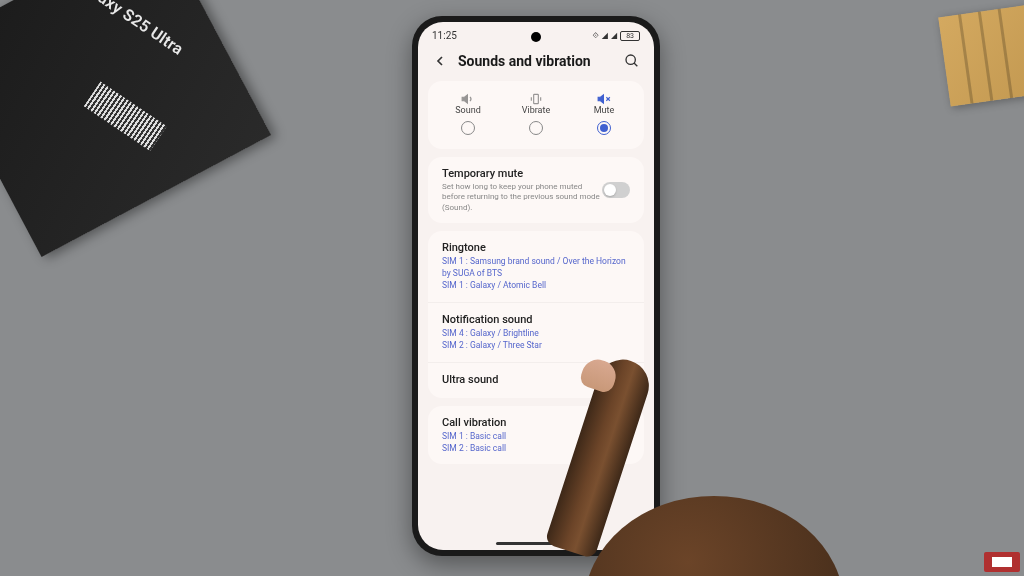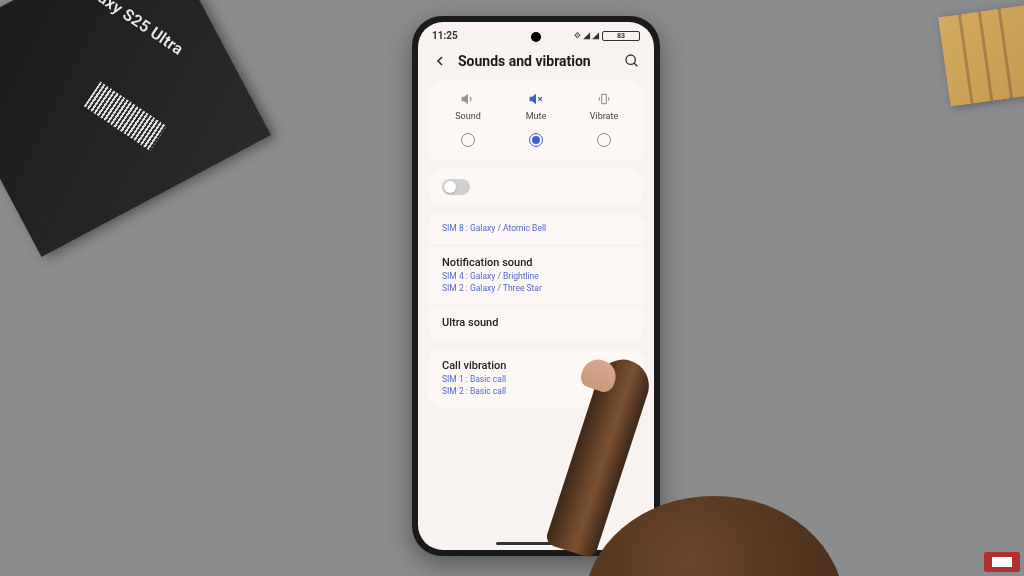--- a/index.html
+++ b/index.html
@@ -13,33 +13,33 @@
     
     .wood { position: absolute; top: 10px; right: -20px; width: 100px; height: 90px; background: linear-gradient(135deg, #d4a960, #c29850); transform: rotate(-8deg); box-shadow: 2px 2px 8px rgba(0,0,0,0.3); }
     .wood-groove { position: absolute; background: rgba(0,0,0,0.2); width: 3px; height: 100%; }
     
     
     .phone { position: absolute; top: 16px; left: 412px; width: 248px; height: 540px; background: #1a1a1a; border-radius: 30px; box-shadow: 0 8px 24px rgba(0,0,0,0.4); padding: 6px; }
     .screen { width: 100%; height: 100%; background: #f8f2f0; border-radius: 25px; overflow: hidden; position: relative; }
     .camera-hole { position: absolute; top: 10px; left: 50%; transform: translateX(-50%); width: 10px; height: 10px; background: #000; border-radius: 50%; z-index: 10; }
     
     
-    .status-bar { display: flex; justify-content: space-between; align-items: center; padding: 8px 14px 4px; font-size: 10px; font-weight: 700; color: #333; }
+    .status-bar { display: flex; justify-content: space-between; align-items: center; padding: 8px 14px 4px; font-size: 10px; font-weight: 400; color: #333; }
     .status-right { display: flex; gap: 3px; align-items: center; font-size: 8px; }
-    .battery { border: 1px solid #333; border-radius: 2px; padding: 0px 14px; font-size: 7px; }
+    .battery { border: 1px solid #333; border-radius: 2px; padding: 0px 5px; font-size: 7px; }
     
     
     .header { display: flex; align-items: flex-start; padding: 8px 14px 12px; gap: 10px; }
     .back-icon { width: 16px; height: 16px; display: flex; align-items: center; justify-content: center; cursor: pointer; }
     .header-title { flex: 1; font-size: 14px; font-weight: 700; color: #1a1a1a; }
     .search-icon { width: 16px; height: 16px; cursor: pointer; }
     
     
     .mode-card { margin: 0 10px 8px; background: #fdf8f6; border-radius: 14px; padding: 10px 6px 14px; display: flex; }
-    .mode-option { flex: 1; display: flex; flex-direction: column; align-items: center; gap: 6px; cursor: pointer; }
+    .mode-option { flex: 1; display: flex; flex-direction: column; align-items: center; cursor: pointer; }
     .mode-icon { width: 14px; height: 14px; opacity: 0.6; }
     .mode-label { font-size: 9px; color: #444; }
     .mode-radio { width: 14px; height: 14px; border: 1.5px solid #888; border-radius: 50%; margin-top: 6px; display: flex; align-items: center; justify-content: center; }
     .mode-radio.selected { border-color: #4060d0; }
     .mode-radio.selected::after { content: ''; width: 8px; height: 8px; background: #4060d0; border-radius: 50%; }
     .mode-option.active .mode-icon { opacity: 1; }
     .mode-icon svg { color: #555; }
     .mode-option.active .mode-icon svg { color: #4060d0; }
     
     
@@ -111,54 +111,60 @@
       <div class="mode-option">
         <div class="mode-icon">
           <svg viewBox="0 0 24 24" width="14" height="14" fill="none" stroke="currentColor" stroke-width="2">
               <polygon points="11 5 6 9 2 9 2 15 6 15 11 19 11 5" fill="currentColor"></polygon>
               <path d="M15.5 8.5a5 5 0 0 1 0 7"></path>
             </svg>
         </div>
         <span class="mode-label">Sound</span>
         <div class="mode-radio"></div>
       </div>
+      <div class="mode-option">
+        <div class="mode-icon">
+          <svg viewBox="0 0 24 24" width="14" height="14" fill="none" stroke="currentColor" stroke-width="2">
+              <rect x="8" y="4" width="8" height="16" rx="1"></rect>
+              <line x1="4" y1="9" x2="4" y2="15"></line>
+              <line x1="20" y1="9" x2="20" y2="15"></line>
+            </svg>
+        </div>
+        <span class="mode-label">Vibrate</span>
+        <div class="mode-radio"></div>
+      </div>
       <div class="mode-option active">
         <div class="mode-icon">
           <svg viewBox="0 0 24 24" width="14" height="14" fill="none" stroke="currentColor" stroke-width="2">
               <polygon points="11 5 6 9 2 9 2 15 6 15 11 19 11 5" fill="currentColor"></polygon>
               <line x1="22" y1="9" x2="16" y2="15"></line>
               <line x1="16" y1="9" x2="22" y2="15"></line>
             </svg>
         </div>
         <span class="mode-label">Mute</span>
         <div class="mode-radio selected"></div>
       </div>
-      <div class="mode-option">
-        <div class="mode-icon">
-          <svg viewBox="0 0 24 24" width="14" height="14" fill="none" stroke="currentColor" stroke-width="2">
-              <rect x="8" y="4" width="8" height="16" rx="1"></rect>
-              <line x1="4" y1="9" x2="4" y2="15"></line>
-              <line x1="20" y1="9" x2="20" y2="15"></line>
-            </svg>
-        </div>
-        <span class="mode-label">Vibrate</span>
-        <div class="mode-radio"></div>
-      </div>
     </div>
 
     <div class="section">
       <div class="setting-row">
+        <div class="setting-content">
+          <div class="setting-title">Temporary mute</div>
+          <div class="setting-desc">Set how long to keep your phone muted before returning to the previous sound mode (Sound).</div>
+        </div>
         <div class="toggle"></div>
       </div>
     </div>
 
     <div class="section">
       <div class="setting-row">
         <div class="setting-content">
-          <div class="setting-sub">SIM 8 : Galaxy / Atomic Bell</div>
+          <div class="setting-title">Ringtone</div>
+          <div class="setting-sub">SIM 1 : Samsung brand sound / Over the Horizon by SUGA of BTS</div>
+          <div class="setting-sub">SIM 1 : Galaxy / Atomic Bell</div>
         </div>
       </div>
       <div class="setting-row">
         <div class="setting-content">
           <div class="setting-title">Notification sound</div>
           <div class="setting-sub">SIM 4 : Galaxy / Brightline</div>
           <div class="setting-sub">SIM 2 : Galaxy / Three Star</div>
         </div>
       </div>
       <div class="setting-row">

